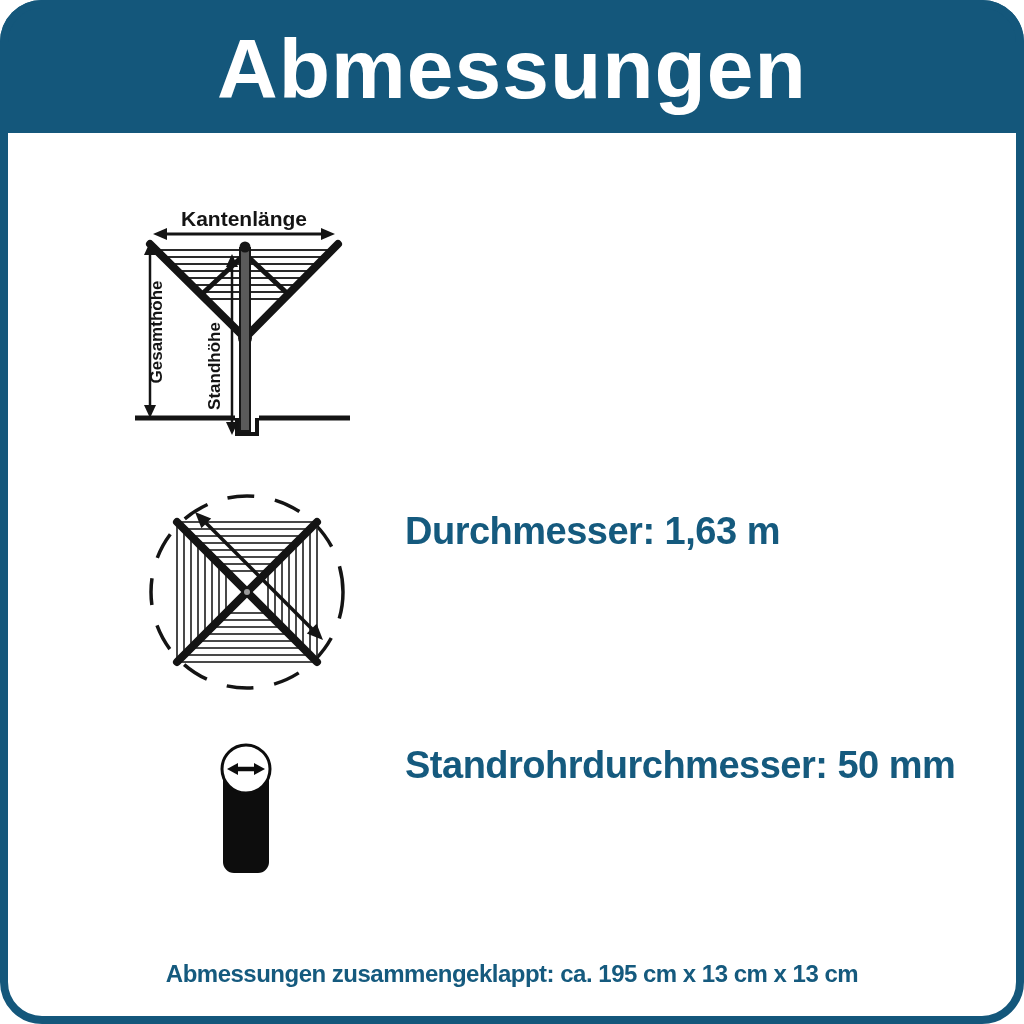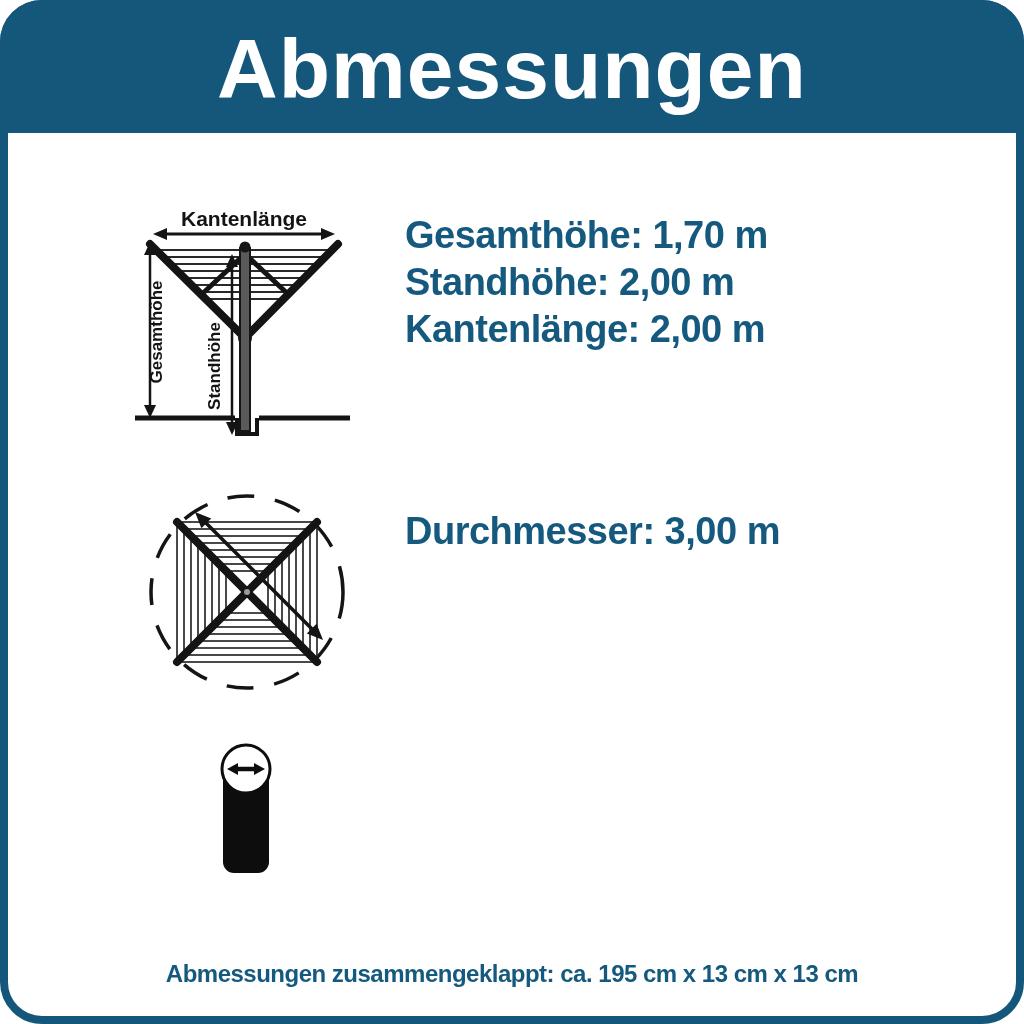--- a/index.html
+++ b/index.html
@@ -177,28 +177,26 @@
     <svg class="diagram d3" viewBox="0 0 60 150">
       <rect x="7" y="22" width="46" height="116" rx="11" fill="#0d0d0d"></rect>
       <circle cx="30" cy="34" r="24" fill="#ffffff" stroke="#0d0d0d" stroke-width="3"></circle>
       <g stroke="#0d0d0d" fill="#0d0d0d">
         <line x1="19" y1="34" x2="41" y2="34" stroke-width="4.5"></line>
         <polygon points="11,34 22,28 22,40" stroke="none"></polygon>
         <polygon points="49,34 38,28 38,40" stroke="none"></polygon>
       </g>
     </svg>
 
-    <div class="specs s1">
-      <div>Gesamthöhe: 1,70 m</div>
-      <div>Standhöhe: 2,00 m</div>
-      <div>Kantenlänge: 2,00 m</div>
+
+    <div class="specs s2">
+      <div>Durchmesser: 1,63 m</div>
     </div>
 
-    <div class="specs s2">
-      <div>Durchmesser: 3,00 m</div>
+    <div class="specs s3">
+      <div>Standrohrdurchmesser: 50 mm</div>
     </div>
-
 
     <div class="footer">Abmessungen zusammengeklappt: ca. 195 cm x 13 cm x 13 cm</div>
   </div>
 
   <div class="frame"></div>
 </div>
 
 </body></html>

